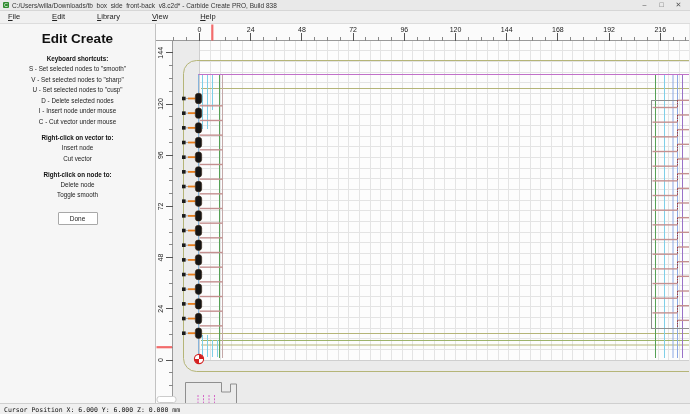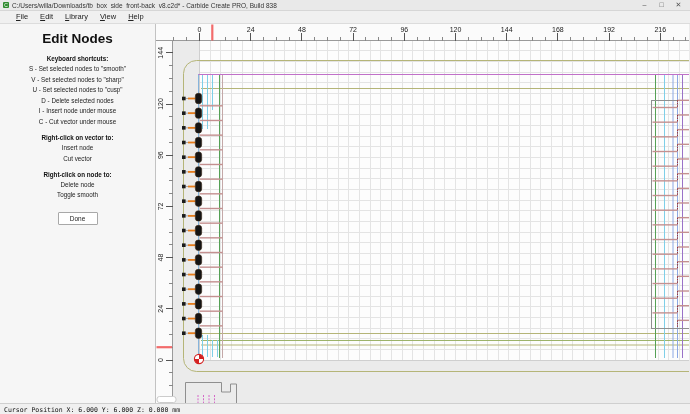--- a/index.html
+++ b/index.html
@@ -8,21 +8,21 @@
   
   .titlebar{height:10px;background:#e9e9e9;border-bottom:1px solid #d6d6d6;
             display:flex;align-items:center;padding:0 3px;gap:3px;}
   .app-icon{width:6px;height:6px;background:#2f8b2f;border-radius:1px;color:#fff;
             font-size:5px;line-height:6px;text-align:center;flex:0 0 auto;}
   .title-text{font-size:6.5px;color:#333;white-space:nowrap;overflow:hidden;}
   .win-controls{margin-left:auto;display:flex;}
   .winbtn{width:17px;text-align:center;font-size:7px;color:#555;line-height:10px;cursor:default;}
   
   .menubar{height:12px;background:#f0f0f0;border-bottom:1px solid #dcdcdc;
-           display:flex;align-items:center;padding-left:10px;}
+           display:flex;align-items:center;padding-left:2px;gap:20px;}
   .menu-item{font-size:7.5px;color:#222;padding:0 6px;line-height:12px;}
   .menu-item u{text-decoration:underline;}
   
   .main{display:flex;height:379px;}
   .left-panel{width:156px;background:#f6f6f6;border-right:1px solid #c2c2c2;
               box-sizing:border-box;text-align:center;overflow:hidden;}
   .panel-title{font-size:13.5px;font-weight:bold;color:#111;margin-top:7px;}
   .panel-sections{margin-top:9px;}
   .sec-heading{font-size:6.3px;font-weight:bold;color:#111;margin:9px 0 3px 0;}
   .sec-line{font-size:6.3px;color:#222;margin:0 0 3.6px 0;}
@@ -55,21 +55,21 @@
     <span class="menu-item"><u>F</u>ile</span>
     <span class="menu-item"><u>E</u>dit</span>
     <span class="menu-item"><u>L</u>ibrary</span>
     <span class="menu-item"><u>V</u>iew</span>
     <span class="menu-item"><u>H</u>elp</span>
   </div>
 
   <div class="main">
 
     <div class="left-panel">
-      <div class="panel-title">Edit Nodes</div>
+      <div class="panel-title">Edit Create</div>
       <div class="panel-sections">
           <div class="sec-heading">Keyboard shortcuts:</div>
           <div class="sec-line">S - Set selected nodes to "smooth"</div>
           <div class="sec-line">V - Set selected nodes to "sharp"</div>
           <div class="sec-line">U - Set selected nodes to "cusp"</div>
           <div class="sec-line">D - Delete selected nodes</div>
           <div class="sec-line">I - Insert node under mouse</div>
           <div class="sec-line">C - Cut vector under mouse</div>
           <div class="sec-heading">Right-click on vector to:</div>
           <div class="sec-line">Insert node</div>

